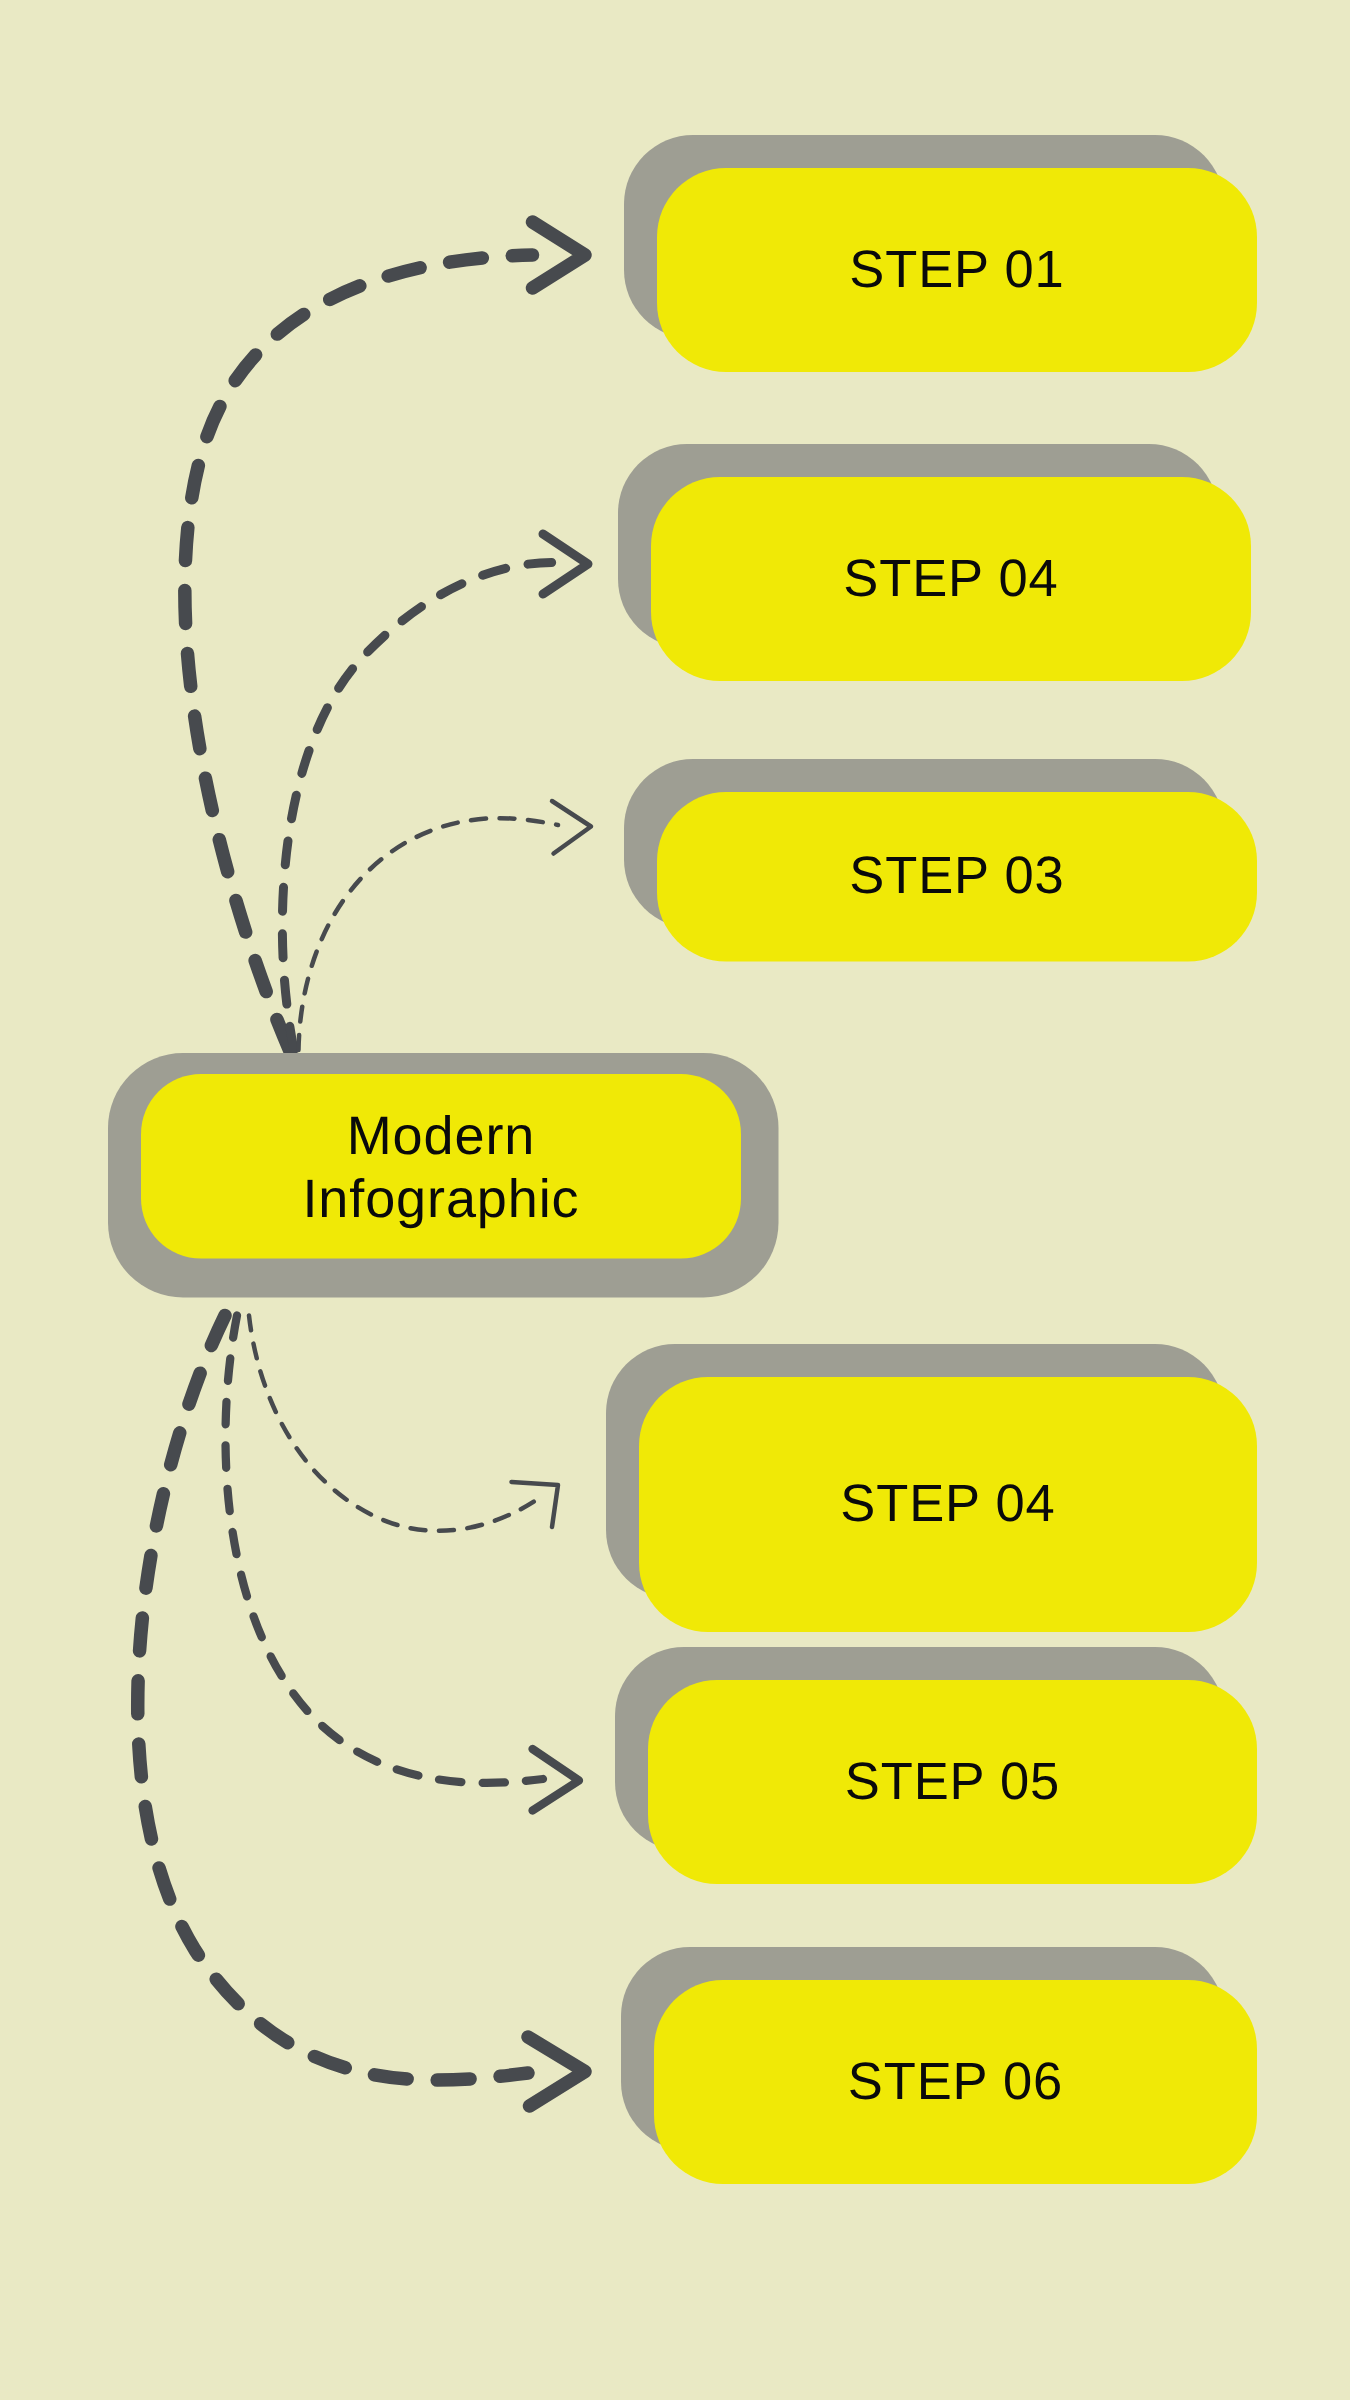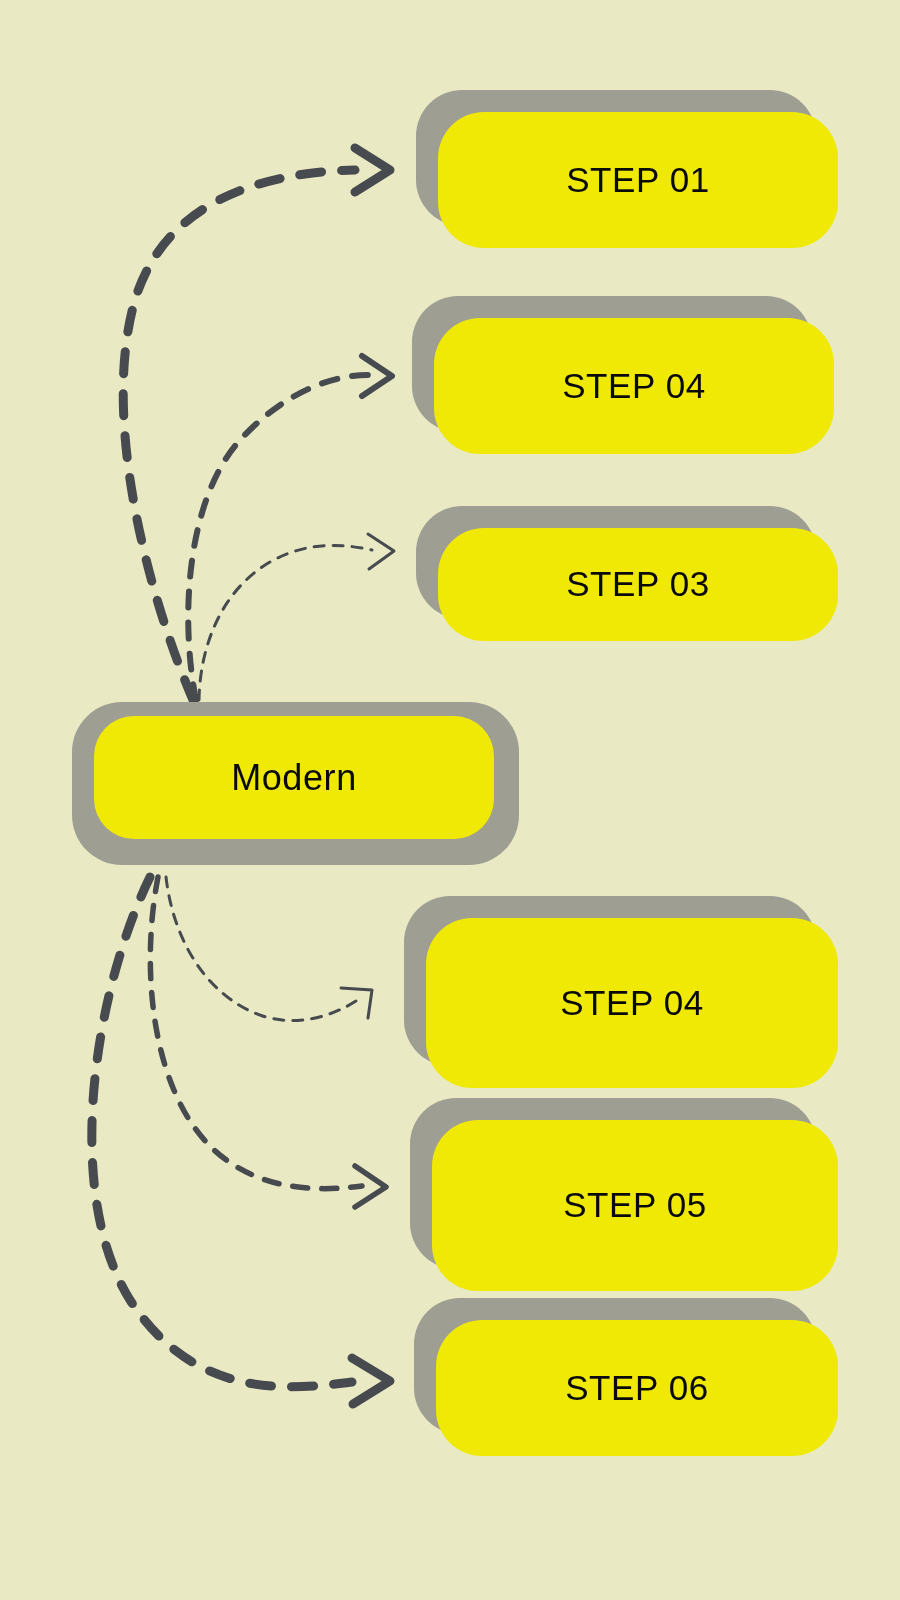--- a/index.html
+++ b/index.html
@@ -100,20 +100,21 @@
       <path d="M150,877 C95,990 62,1190 130,1300 C195,1400 288,1390 352,1382" fill="none" stroke="#474a4e" stroke-width="9" stroke-linecap="round" stroke-dasharray="22 20"></path>
       <path d="M352,1358 L390,1381 L353,1404" fill="none" stroke="#474a4e" stroke-width="9" stroke-linecap="round" stroke-linejoin="round"></path>
     </g>
   </svg>
 
   <div class="node center" style="left:72px; top:702px; width:447px; height:163px;">
     <div class="shadow"></div>
     <div class="face">
       <div class="label">
         <div>Modern</div>
+        <div>Infographic</div>
       </div>
     </div>
   </div>
 
   <div class="node step" style="left:416px; top:90px; width:422px; height:158px;">
     <div class="shadow"></div>
     <div class="face">
       <span class="label">STEP 01</span>
     </div>
   </div>
@@ -132,21 +133,21 @@
     </div>
   </div>
 
   <div class="node step" style="left:404px; top:896px; width:434px; height:192px;">
     <div class="shadow"></div>
     <div class="face">
       <span class="label">STEP 04</span>
     </div>
   </div>
 
-  <div class="node step" style="left:410px; top:1098px; width:428px; height:193px;">
+  <div class="node step" style="left:410px; top:1098px; width:428px; height:158px;">
     <div class="shadow"></div>
     <div class="face">
       <span class="label">STEP 05</span>
     </div>
   </div>
 
   <div class="node step" style="left:414px; top:1298px; width:424px; height:158px;">
     <div class="shadow"></div>
     <div class="face">
       <span class="label">STEP 06</span>

